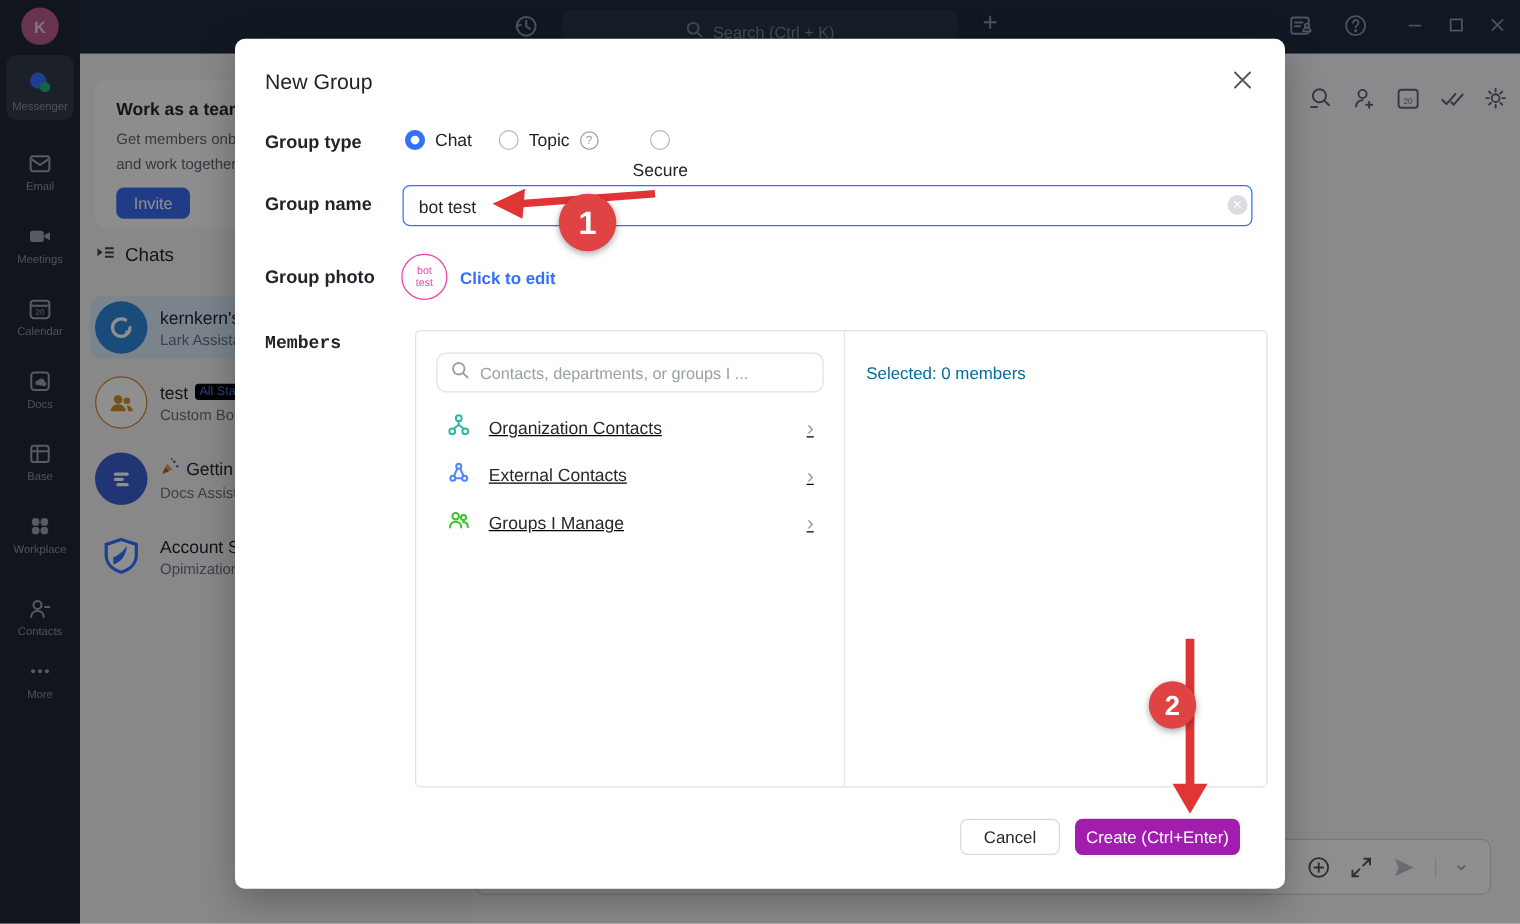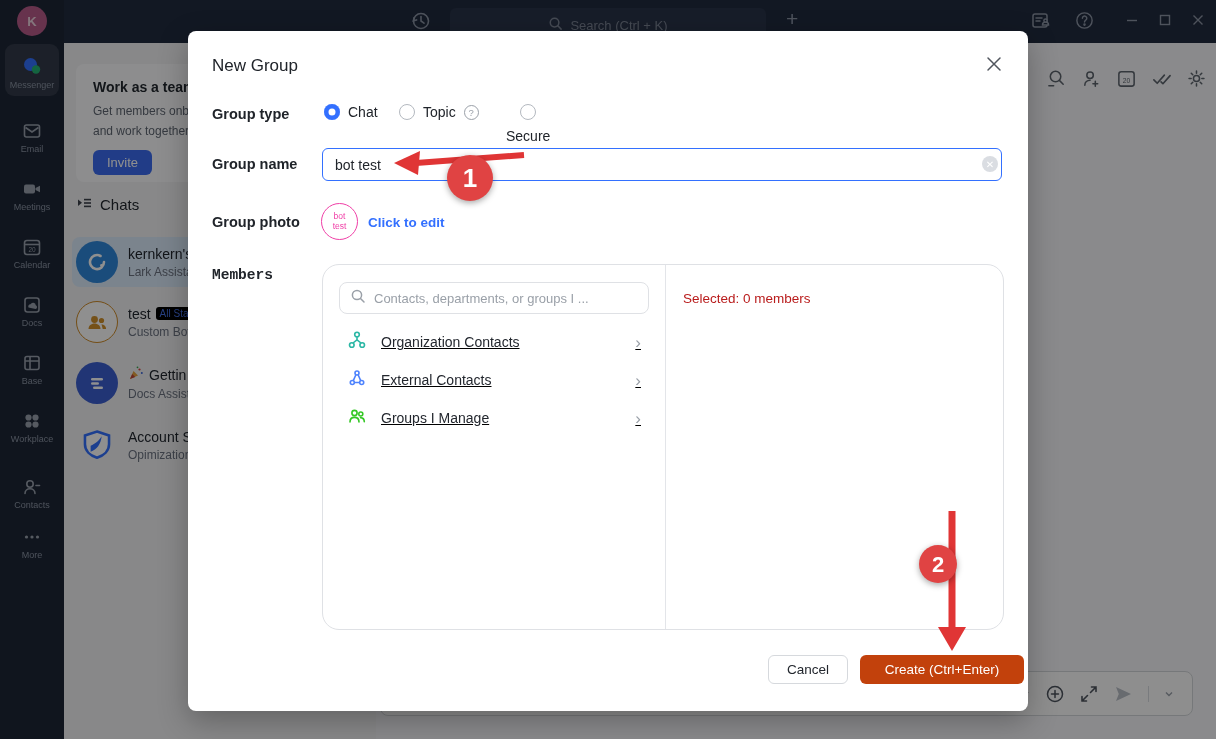--- a/index.html
+++ b/index.html
@@ -77,38 +77,38 @@
                  font-family:"Liberation Sans","DejaVu Sans",sans-serif; }
   .gname-clear { position:absolute; left:794px; top:125px; width:16px; height:16px; border-radius:50%;
                  background:#dadde2; color:#fff; font-size:10px; display:flex; align-items:center;
                  justify-content:center; cursor:pointer; }
   .gphoto { position:absolute; left:133px; top:172px; width:37px; height:37px; border-radius:50%;
             border:1.5px solid #f03fa7; color:#f03fa7; font-size:8.5px; line-height:1.15;
             display:flex; align-items:center; justify-content:center; text-align:center;
             white-space:pre-line; cursor:pointer; }
   .gphoto-edit { position:absolute; left:180px; top:184px; font-size:13.5px; font-weight:bold;
                  color:#3370ff; cursor:pointer; }
-  .mem-panel { position:absolute; left:134px; top:233px; width:682px; height:366px;
-               border:1px solid #dfe1e5; border-radius:17px;padding-left:32px; }
+  .mem-panel { position:absolute; left:144px; top:233px; width:682px; height:366px;
+               border:1px solid #dfe1e5; border-radius:4px;padding-left:32px; }
   .mem-div { position:absolute; left:342px; top:0; bottom:0; width:1px; background:#e3e5e9; }
   .mem-search { position:absolute; left:16px; top:17px; width:310px; height:32px;
                 border:1px solid #dfe1e5; border-radius:8px; display:flex; align-items:center;
                 gap:8px; padding:0 10px; }
   .mem-search input { border:none; outline:none; flex:1; font-size:13px; color:#21252b;
                       font-family:"Liberation Sans","DejaVu Sans",sans-serif; }
   .mem-search input::placeholder { color:#9aa0a8; }
   .mem-item { position:absolute; left:16px; width:310px; height:38px; display:flex; align-items:center;
               gap:14px; padding:0 8px; cursor:pointer; border-radius:6px;text-decoration:underline; }
   .mem-item .lbl { font-size:14px; color:#23272e; flex:1; }
   .chev { color:#9aa0a8; font-size:17px; line-height:1; }
-  .mem-selected { position:absolute; left:360px; top:26px; font-size:13.5px; color:#b91c1c; }
+  .mem-selected { position:absolute; left:360px; top:26px; font-size:13.5px; color:#0369a1; }
   .btn { position:absolute; top:624px; height:29px; border-radius:6px; font-size:13.5px;
          display:flex; align-items:center; justify-content:center; cursor:pointer; }
   .btn-cancel { left:580px; width:80px; background:#fff; border:1px solid #d6d9dd; color:#23272e; }
-  .btn-create { left:672px; width:164px; background:#c2410c; color:#fff; }
+  .btn-create { left:672px; width:132px; background:#a21caf; color:#fff; }
 
   
   .anno { position:absolute; inset:0; z-index:30; pointer-events:none; }
   .anno text { font-weight:bold; fill:#fff; }
 </style>
 </head>
 <body>
 
 <div class="app">
 

